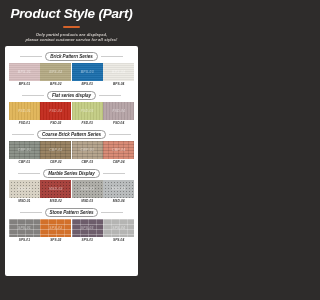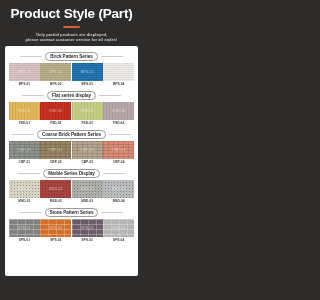--- a/index.html
+++ b/index.html
@@ -2,21 +2,21 @@
 <html><head>
 <meta charset="utf-8">
 <style>
   * { margin:0; padding:0; box-sizing:border-box; }
   html,body { width:143px; height:300px; }
   body {
     background:#2e2c2b;
     font-family:"Liberation Sans", sans-serif;
     overflow:hidden;
   }
-  .page { width:143px; height:280px; position:relative; }
+  .page { width:143px; height:280px; position:relative;font-style:italic; }
 
   
   .header { padding:6px 6px 4px; text-align:center; }
   .title {
     color:#ffffff;
     font-size:13.5px;
     font-weight:bold;
     letter-spacing:-0.2px;
     line-height:16px;
     white-space:nowrap;

